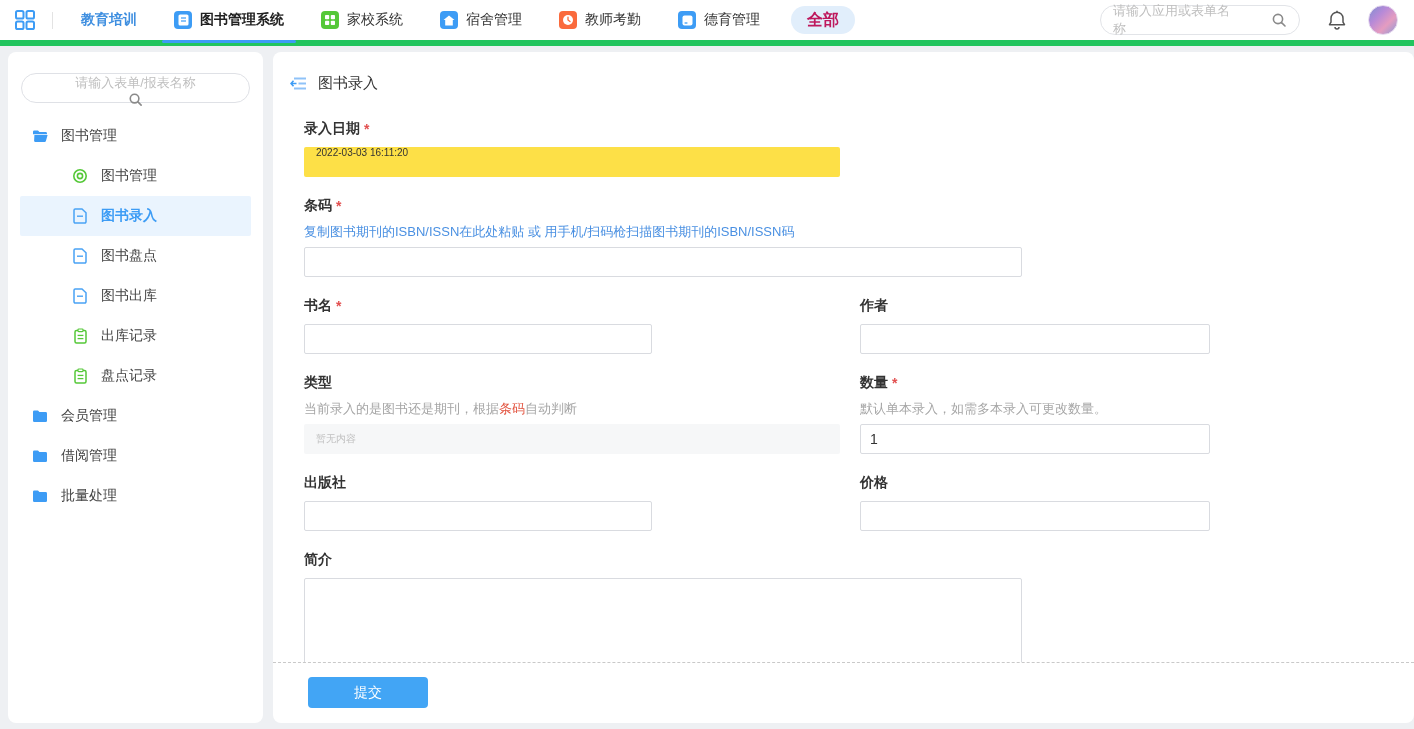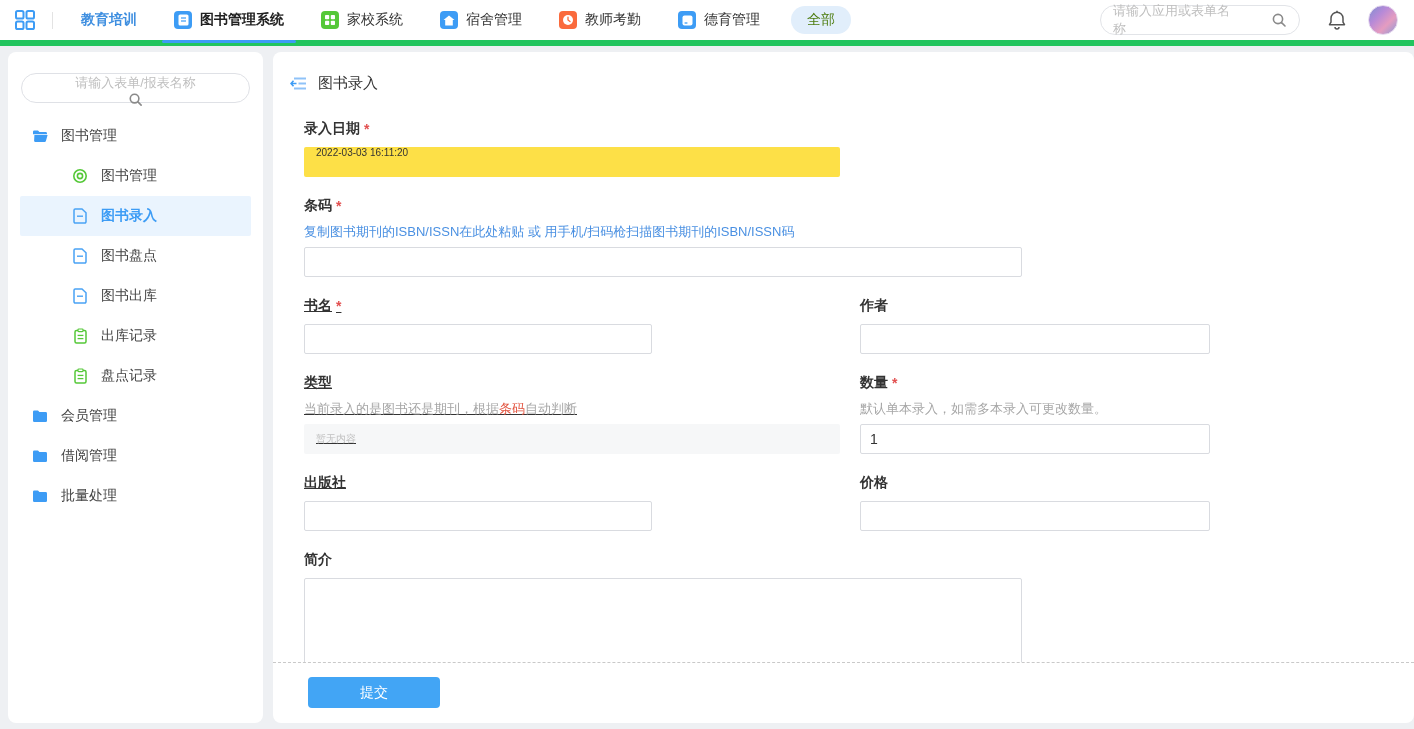--- a/index.html
+++ b/index.html
@@ -27,22 +27,22 @@
   .tab.active::after {
     content:""; position:absolute; left:0; right:0; bottom:0; height:3px;
     background:#3d9cf5; border-radius:2px;
   }
   .tile { width:18px; height:18px; border-radius:4px; display:flex; align-items:center; justify-content:center; flex-shrink:0; }
   .tile-blue { background:#3d9cf5; }
   .tile-green { background:#55c838; }
   .tile-orange { background:#fa6a3c; }
   .pill-all {
     height:28px; padding:0 16px; border-radius:14px; background:#e1eefb;
-    color:#4d7c0f; font-size:14px; display:flex; align-items:center;
-    margin-left:6px; cursor:pointer;
+    color:#be185d; font-size:16px; display:flex; align-items:center;
+    margin-left:6px; cursor:pointer;font-weight:bold;
   }
   .top-search {
     margin-left:auto; width:200px; height:30px; border:1px solid #e2e4e8;
     border-radius:15px; display:flex; align-items:center; 
     padding:0 12px; cursor:text; background:#fff;gap:36px;
   }
   .top-search .ph { color:#bfbfbf; font-size:13px; }
   .bell { margin-left:28px; cursor:pointer; display:flex; }
   .avatar {
     width:30px; height:30px; border-radius:50%; margin-left:22px; cursor:pointer;
@@ -98,30 +98,30 @@
   .w536 { width:536px; } .w718 { width:718px; } .w348 { width:348px; } .w350 { width:350px; }
   .readonly-box {
     margin-top:9px; height:30px; background:#fde047; border:none; border-radius:2px;
     display:flex; padding:0 12px; font-size:10px; color:#333; cursor:pointer;
   }
   .disabled-box {
     margin-top:6px; height:30px; background:#f6f7f8; border-radius:2px;
     display:flex; align-items:center; padding:0 12px; font-size:10px; color:#c0c0c0;text-align:center;
   }
   .row2 { display:flex; }
-  .col-left { width:536px; margin-right:20px;text-decoration:underline; }
+  .col-left { width:536px; margin-right:20px; }
   .col-right { width:350px; }
   .tarea {
     display:block; margin-top:9px; width:718px; height:140px;
     border:1px solid #d9dbe0; border-radius:2px; resize:none; outline:none;
     font-family:"Liberation Sans",sans-serif; font-size:14px; padding:8px 10px;
   }
   .footer { height:60px; padding:14px 0 0 35px; }
   .submit-btn {
-    width:132px; height:31px; background:#42a5f5; color:#fff; border:none;
+    width:120px; height:31px; background:#42a5f5; color:#fff; border:none;
     border-radius:4px; font-size:14px; cursor:pointer; font-family:"Liberation Sans",sans-serif;
   }
 </style>
 </head>
 <body>
 
 <div class="topbar">
   <div class="apps-btn">
     <svg width="22" height="22" viewBox="0 0 22 22">
         <g fill="none" stroke="#3d9cf5" stroke-width="2">

